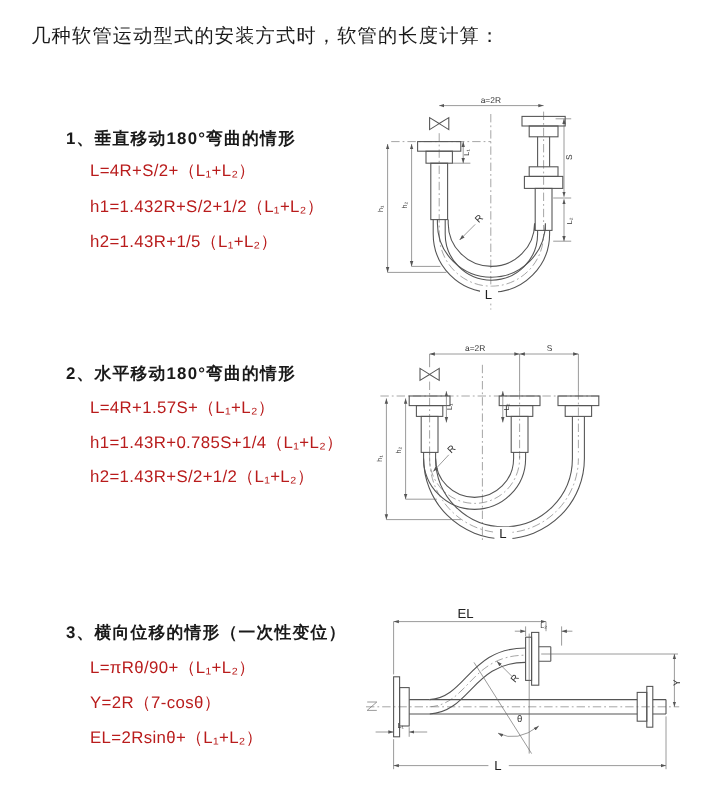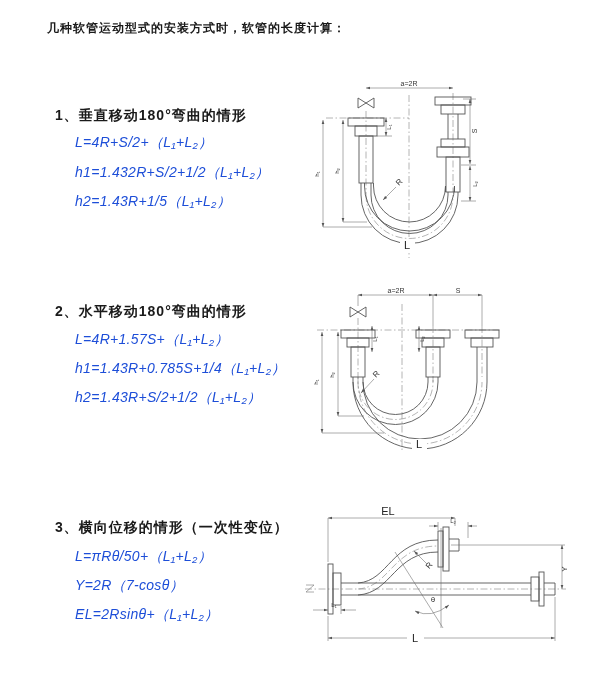--- a/index.html
+++ b/index.html
@@ -1,21 +1,21 @@
 <!DOCTYPE html>
 <html><head>
 <meta charset="utf-8">
 <style>
   * { margin:0; padding:0; box-sizing:border-box; }
   html,body { width:600px; height:675px; background:#ffffff; overflow:hidden; }
   body { position:relative; font-family:"Liberation Sans","DejaVu Sans",sans-serif; color:#1a1a1a; }
   .abs { position:absolute; }
-  .title { left:47px; top:20px; font-size:12px; font-weight:700; letter-spacing:1px; }
+  .title { left:26px; top:20px; font-size:16px; font-weight:400; letter-spacing:1px; }
   .heading { font-size:14px; font-weight:700; letter-spacing:1px; }
-  .formula { font-size:14px; font-weight:500; letter-spacing:0.3px; color:#1d4ed8;font-style:italic; }
+  .formula { font-size:14px; font-weight:500; letter-spacing:0.3px; color:#b91c1c; }
   svg.diag { position:absolute; }
   svg.diag text { fill:#333; font-family:"Liberation Sans","DejaVu Sans",sans-serif; font-size:7px; stroke:none; }
   svg.diag text.lg { font-size:11px; fill:#222; }
   svg.diag text.md { font-size:8px; }
   svg.diag text.sm { font-size:6px; }
   .geo  { stroke:#555; fill:none; stroke-width:0.9; }
   .thin { stroke:#666; fill:none; stroke-width:0.55; }
   .cl   { stroke:#777; fill:none; stroke-width:0.55; stroke-dasharray:7 2.5 1.5 2.5; }
   .mask { fill:#ffffff; stroke:none; }
 </style>
@@ -28,21 +28,21 @@
 <div class="abs formula" style="left:75px; top:134px">L=4R+S/2+（L₁+L₂）</div>
 <div class="abs formula" style="left:75px; top:164px">h1=1.432R+S/2+1/2（L₁+L₂）</div>
 <div class="abs formula" style="left:75px; top:193px">h2=1.43R+1/5（L₁+L₂）</div>
 
 <div class="abs heading" style="left:55px; top:303px">2、水平移动180°弯曲的情形</div>
 <div class="abs formula" style="left:75px; top:331px">L=4R+1.57S+（L₁+L₂）</div>
 <div class="abs formula" style="left:75px; top:360px">h1=1.43R+0.785S+1/4（L₁+L₂）</div>
 <div class="abs formula" style="left:75px; top:389px">h2=1.43R+S/2+1/2（L₁+L₂）</div>
 
 <div class="abs heading" style="left:55px; top:519px">3、横向位移的情形（一次性变位）</div>
-<div class="abs formula" style="left:75px; top:548px">L=πRθ/50+（L₁+L₂）</div>
+<div class="abs formula" style="left:75px; top:548px">L=πRθ/90+（L₁+L₂）</div>
 <div class="abs formula" style="left:75px; top:577px">Y=2R（7-cosθ）</div>
 <div class="abs formula" style="left:75px; top:606px">EL=2Rsinθ+（L₁+L₂）</div>
 
 <svg class="diag" style="left:310px; top:75px" width="278" height="195" viewBox="0 0 278 195">
   <defs>
     <marker id="ar1" markerWidth="9" markerHeight="8" refX="8" refY="4" orient="auto-start-reverse">
       <path d="M0,1.4 L8,4 L0,6.6 Z" fill="#555"></path>
     </marker>
     <pattern id="br1" patternUnits="userSpaceOnUse" width="3.5" height="3.5">
       <path d="M0,3.5 L3.5,0 M0,0 L3.5,3.5" stroke="#8a8a8a" stroke-width="0.5"></path>

